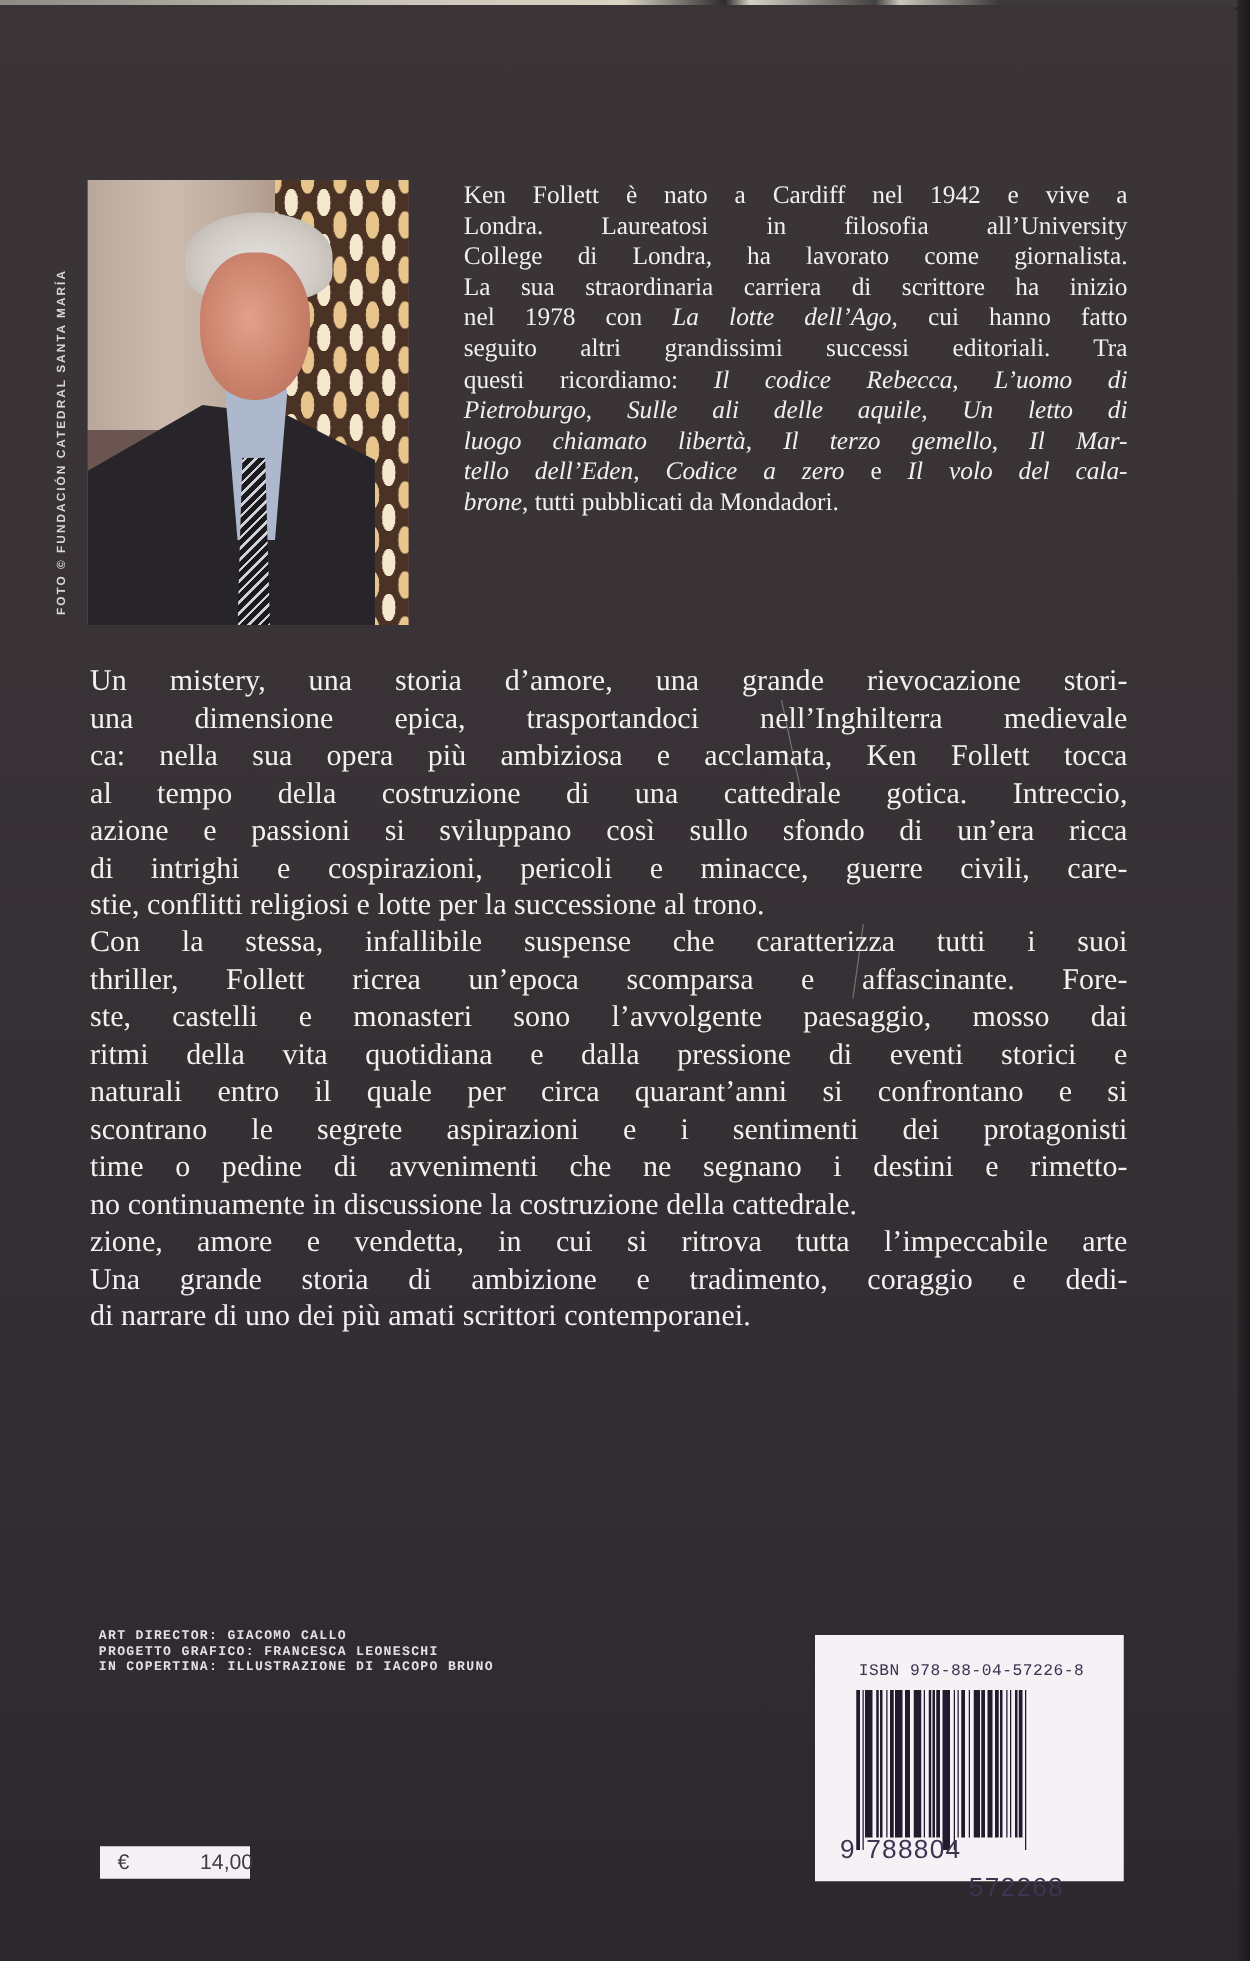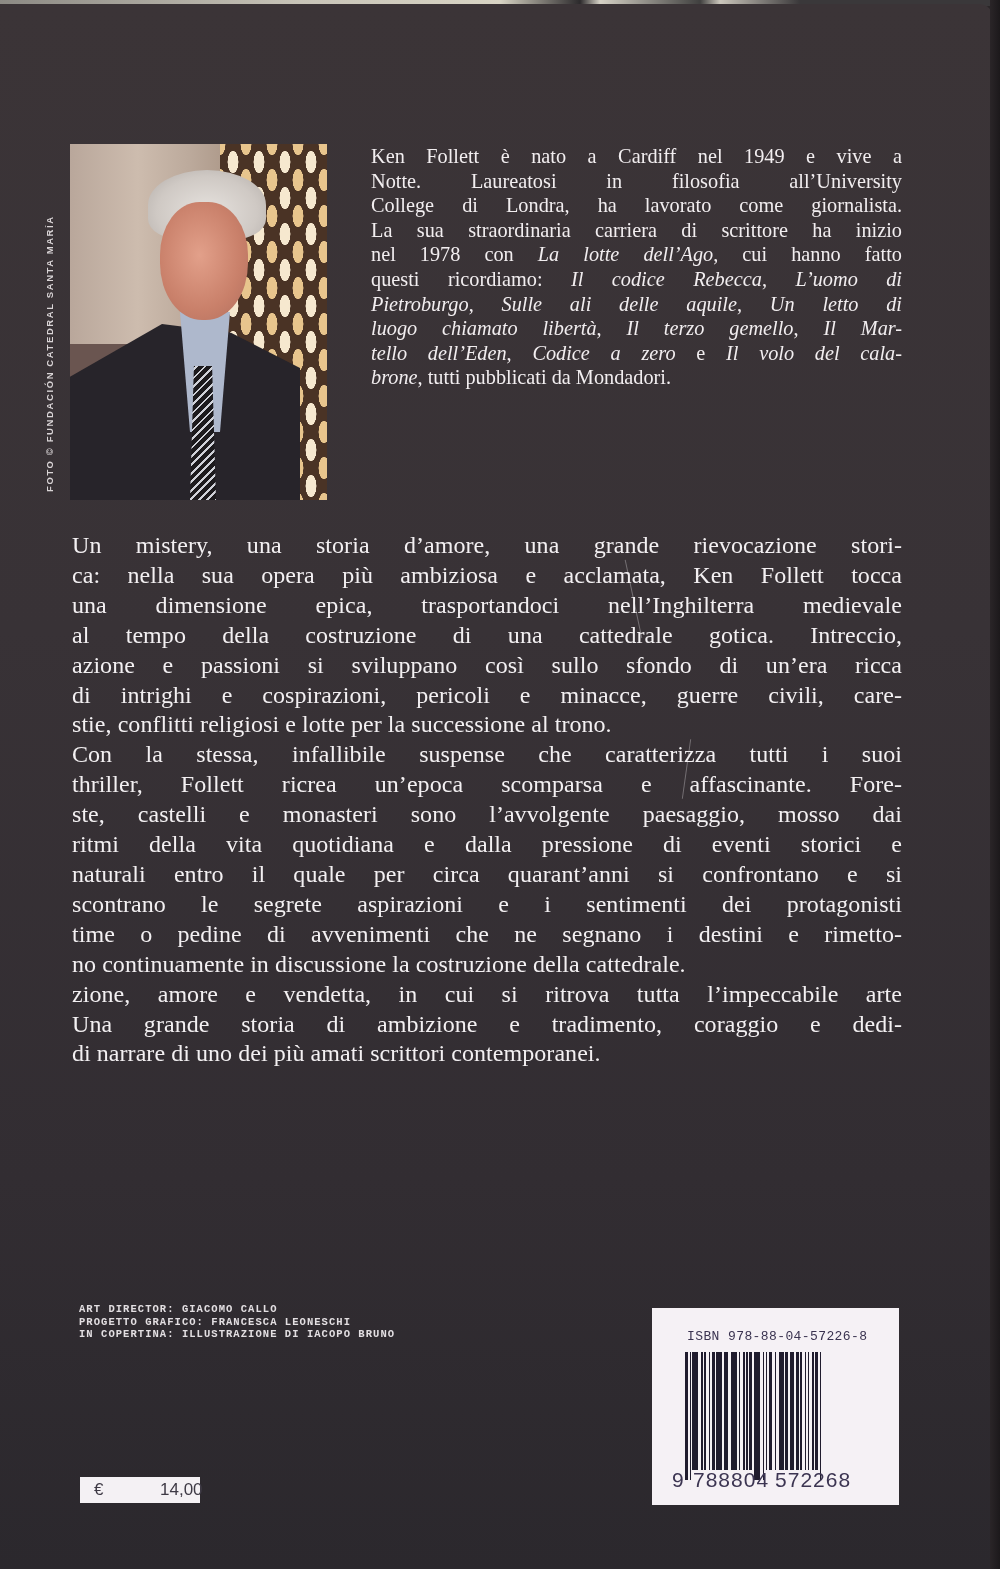--- a/index.html
+++ b/index.html
@@ -108,21 +108,21 @@
   .bars span.g { height: 128px; }
   .bars span.sp { background: transparent; }
   .ean-digits {
     position: absolute; left: 20px; top: 160px; width: 215px;
     font-family: "Liberation Sans", "DejaVu Sans", sans-serif;
     font-size: 21px; color: #3c3552; letter-spacing: 1px;
     display: flex;
   }
   .ean-digits .first { width: 19px; }
   .ean-digits .grp1 { margin-left: 2px; }
-  .ean-digits .grp2 { margin-left: 6px; }
+  .ean-digits .grp2 { margin-left: 6px; margin-top: 31px; }
   .price-box {
     position: absolute; left: 80px; top: 1473px; width: 120px; height: 26px;
     background: #f4f1f4;
     font-family: "Liberation Sans", "DejaVu Sans", sans-serif;
     font-size: 17px; color: #3e3a45;
   }
   .price-box .cur { position: absolute; left: 14px; top: 3px; }
   .price-box .val { position: absolute; left: 80px; top: 3px; }
   .crack {
     position: absolute; width: 1px; background: rgba(230,225,228,0.35);
@@ -140,36 +140,37 @@
     <div class="wall"></div>
     <div class="glass"></div>
     <div class="suit"></div>
     <div class="shirt"></div>
     <div class="tie"></div>
     <div class="hair"></div>
     <div class="face"></div>
   </div>
 
   <div class="bio" id="bio">
-      <span class="ln"><span>Ken Follett è nato a Cardiff nel 1949 e vive a</span></span>
-      <span class="ln"><span>Notte. Laureatosi in filosofia all’University</span></span>
+      <span class="ln"><span>Ken Follett è nato a Cardiff nel 1942 e vive a</span></span>
+      <span class="ln"><span>Londra. Laureatosi in filosofia all’University</span></span>
       <span class="ln"><span>College di Londra, ha lavorato come giornalista.</span></span>
       <span class="ln"><span>La sua straordinaria carriera di scrittore ha inizio</span></span>
       <span class="ln"><span>nel 1978 con </span><span class="i">La lotte dell’Ago</span><span>, cui hanno fatto</span></span>
+      <span class="ln"><span>seguito altri grandissimi successi editoriali. Tra</span></span>
       <span class="ln"><span>questi ricordiamo: </span><span class="i">Il codice Rebecca</span><span>, </span><span class="i">L’uomo di</span></span>
       <span class="ln"><span class="i">Pietroburgo</span><span>, </span><span class="i">Sulle ali delle aquile</span><span>, </span><span class="i">Un letto di</span></span>
       <span class="ln"><span class="i">luogo chiamato libertà</span><span>, </span><span class="i">Il terzo gemello</span><span>, </span><span class="i">Il Mar-</span></span>
       <span class="ln"><span class="i">tello dell’Eden</span><span>, </span><span class="i">Codice a zero</span><span> e </span><span class="i">Il volo del cala-</span></span>
       <span class="ln last"><span class="i">brone</span><span>, tutti pubblicati da Mondadori.</span></span>
     </div>
 
   <div class="synopsis" id="synopsis">
       <span class="ln">Un mistery, una storia d’amore, una grande rievocazione stori-</span>
+      <span class="ln">una dimensione epica, trasportandoci nell’Inghilterra medievale</span>
       <span class="ln">ca: nella sua opera più ambiziosa e acclamata, Ken Follett tocca</span>
-      <span class="ln">una dimensione epica, trasportandoci nell’Inghilterra medievale</span>
       <span class="ln">al tempo della costruzione di una cattedrale gotica. Intreccio,</span>
       <span class="ln">azione e passioni si sviluppano così sullo sfondo di un’era ricca</span>
       <span class="ln">di intrighi e cospirazioni, pericoli e minacce, guerre civili, care-</span>
       <span class="ln last">stie, conflitti religiosi e lotte per la successione al trono.</span>
       <span class="ln">Con la stessa, infallibile suspense che caratterizza tutti i suoi</span>
       <span class="ln">thriller, Follett ricrea un’epoca scomparsa e affascinante. Fore-</span>
       <span class="ln">ste, castelli e monasteri sono l’avvolgente paesaggio, mosso dai</span>
       <span class="ln">ritmi della vita quotidiana e dalla pressione di eventi storici e</span>
       <span class="ln">naturali entro il quale per circa quarant’anni si confrontano e si</span>
       <span class="ln">scontrano le segrete aspirazioni e i sentimenti dei protagonisti</span>

